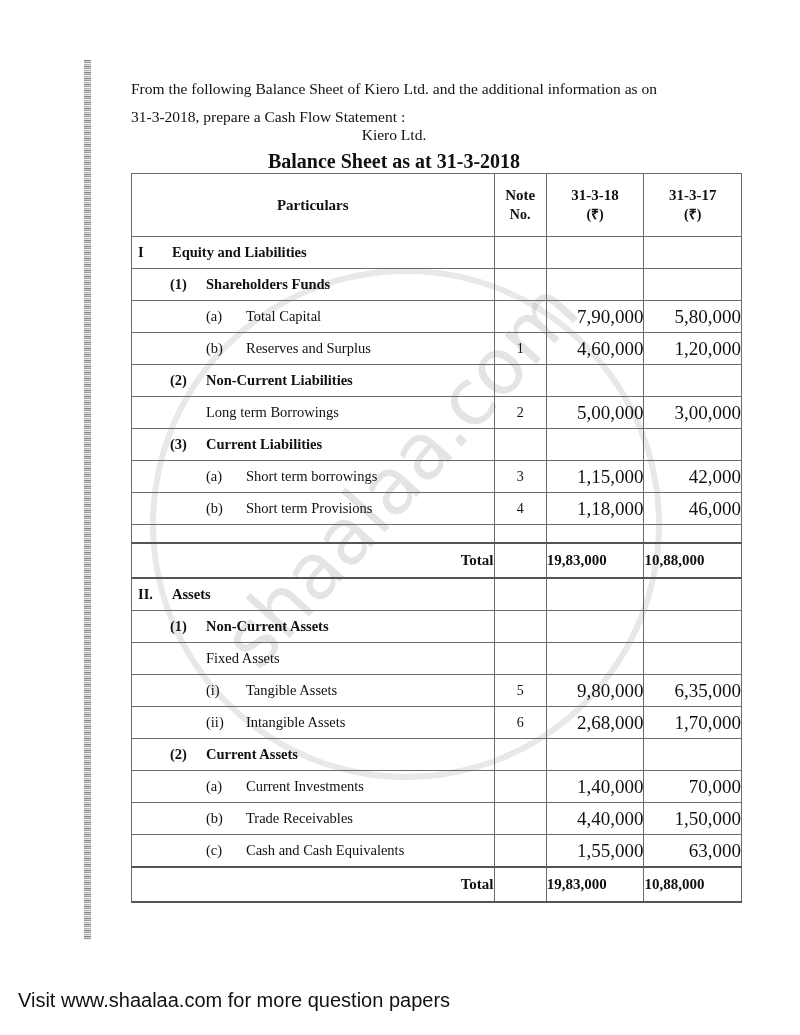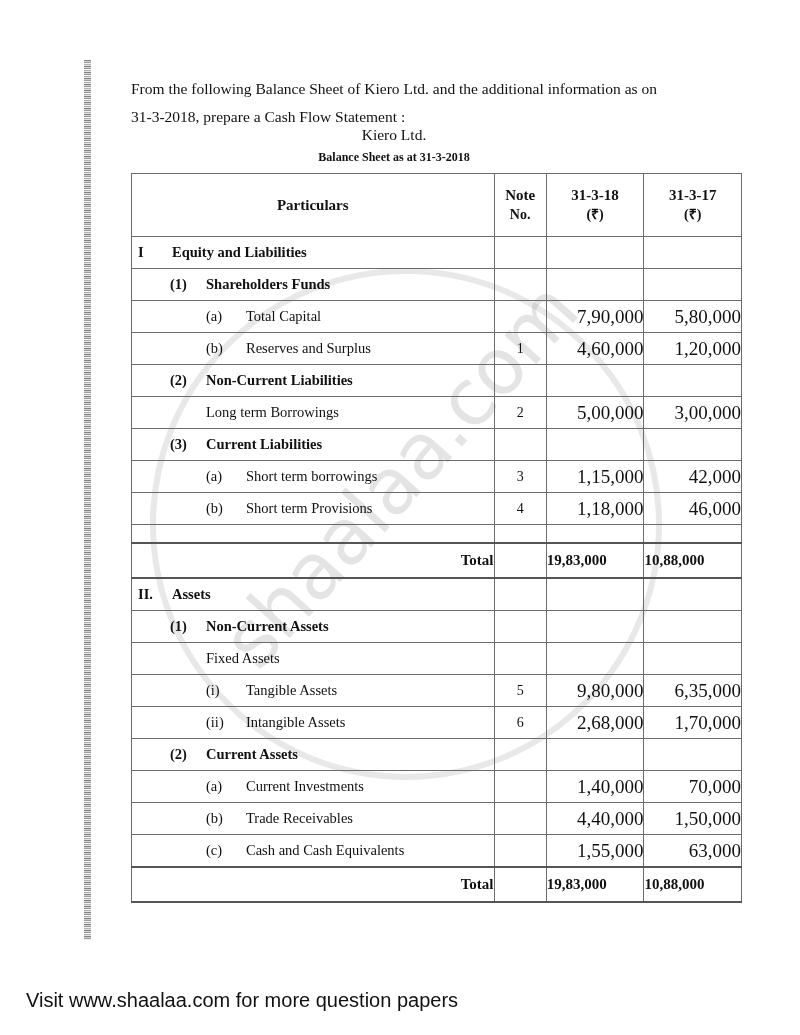--- a/index.html
+++ b/index.html
@@ -53,21 +53,21 @@
   #intro{
     position:absolute; left:131px; top:75px; width:532px;
     font-size:15.5px; line-height:28px; z-index:2;
   }
   #doc-title{
     position:absolute; left:131px; top:126px; width:526px;
     text-align:center; font-size:15.5px; font-weight:normal; z-index:2;
   }
   #doc-subtitle{
     position:absolute; left:131px; top:150px; width:526px;
-    text-align:center; font-size:12px; font-weight:bold; z-index:2;
+    text-align:center; font-size:20px; font-weight:bold; z-index:2;
   }
 
   
   #bs-table{
     position:absolute; left:131px; top:173px; width:611px;
     border-collapse:collapse; font-size:14.5px; z-index:4;
     background:transparent;
   }
   #bs-table td, #bs-table th{
     border:1px solid #6b6b6b;
@@ -106,21 +106,21 @@
   
   #footer{position:absolute;left:0;top:925px;width:800px;height:40px;z-index:5;margin-top:41px;}
   #paper-code{position:absolute;left:96px;top:4px;font-size:14px;font-weight:bold;}
   #page-number{position:absolute;left:131px;top:4px;width:526px;text-align:center;
                 font-size:14px;font-weight:bold;}
   #qr-code{position:absolute;left:601px;top:0px;width:38px;height:38px;}
 
   
   #banner{
     position:absolute;left:0;top:965px;width:700px;height:70px;background:#fff;
-    display:flex;align-items:center;padding-left:8px;
+    display:flex;align-items:center;
   }
   #banner-text{
     font-family:"Liberation Sans", sans-serif;
     font-size:20px;color:#111;padding-left:18px;
   }
 </style>
 </head>
 <body>
 
 <div id="page">

